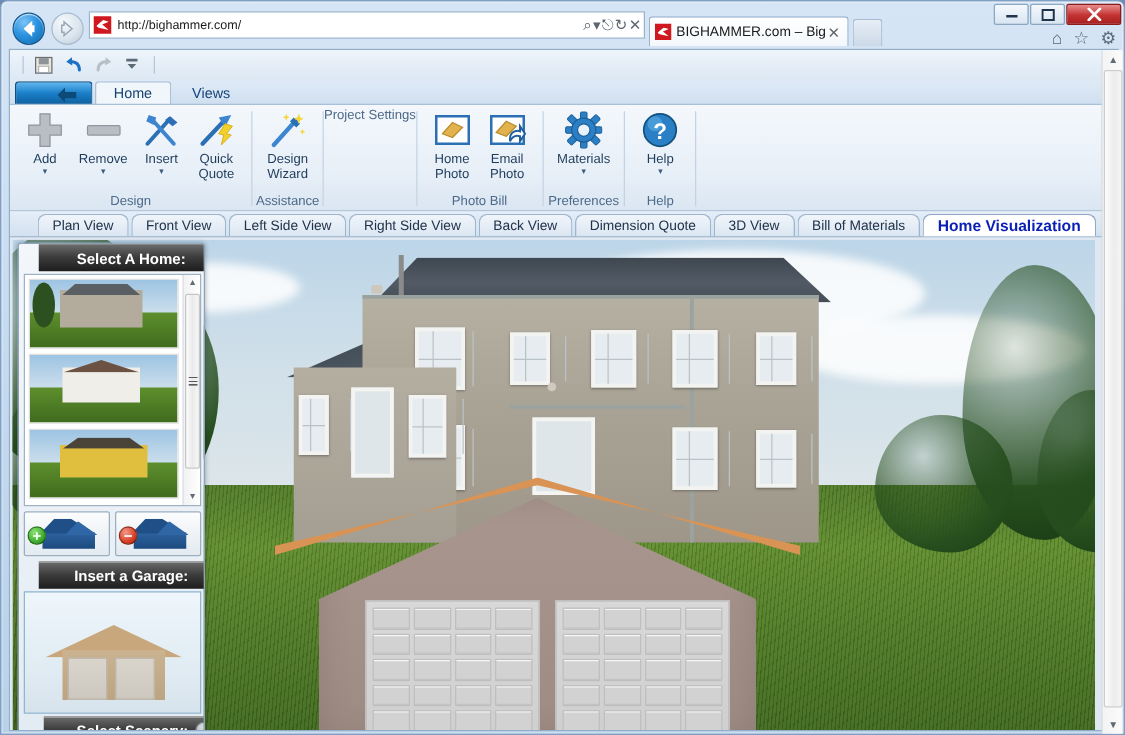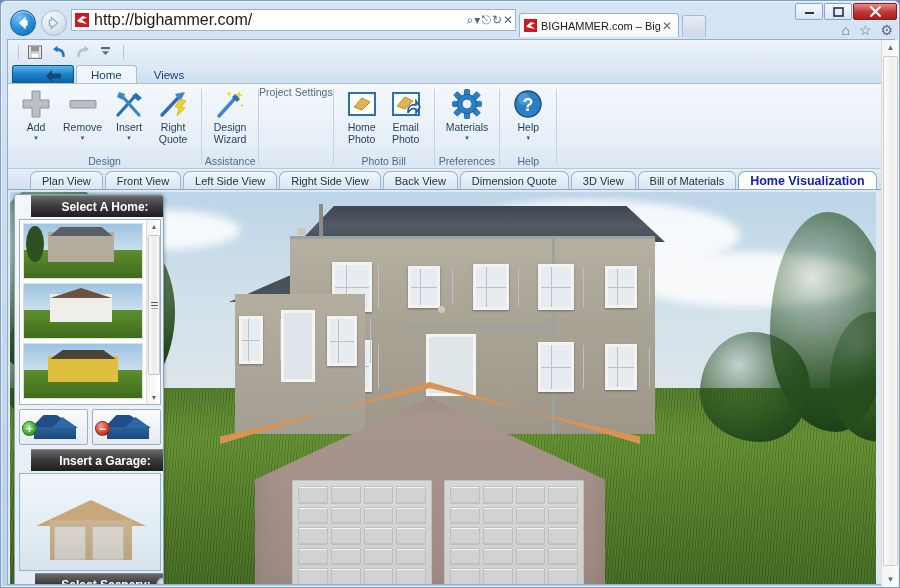--- a/index.html
+++ b/index.html
@@ -48,21 +48,21 @@
   #site-favicon {
     width: 14px; height: 14px; margin-left: 3px; flex: 0 0 auto;
     background: #d0181f; position: relative; overflow: hidden;
   }
   #site-favicon:after{
     content:""; position:absolute; left:2px; top:3px; width:10px; height:8px;
     background:#fff;
     clip-path: polygon(0 60%, 55% 0, 100% 18%, 48% 45%, 100% 100%, 20% 78%);
   }
   #url-text {
-    font-size: 16px; color: #1a1a1a; margin-left: 5px;
+    font-size: 10px; color: #1a1a1a; margin-left: 5px;
     white-space: nowrap; overflow: hidden;
   }
   #addr-icons { margin-left:auto; display:flex; align-items:center; padding-right:2px; gap:1px;}
   #addr-icons span { font-size: 12px; color:#5a6672; line-height:1; }
 
   
   #page-tab {
     position: absolute; left: 518px; top: 12px; width: 160px; height: 24px;
     background: linear-gradient(180deg,#ffffff 0%,#f3f7fb 100%);
     border: 1px solid #9bb4cc; border-bottom: none;
@@ -491,21 +491,21 @@
             <div class="caret">▾</div>
           </div>
           <div class="ritem">
             <div class="ico">
               <svg width="30" height="30" viewBox="0 0 30 30">
                 <path d="M4 26 L20 9" stroke="#2b6fb5" stroke-width="3.4" stroke-linecap="round"></path>
                 <path d="M17 5 L27 3 L22 13 Z" fill="#3d85cf"></path>
                 <path d="M22 10 L28 12 L23 18 L27 19 L19 27 L21 19 L17 18 Z" fill="#f2d22a" stroke="#d8ae18" stroke-width=".8"></path>
               </svg>
             </div>
-            <div class="lbl">Right
+            <div class="lbl">Quick
 Quote</div>
           </div>
         </div>
         <div class="rgroup-label">Design</div>
       </div>
       <div class="rgroup-div"></div>
 
       <div class="rgroup">
         <div class="rgroup-items">
           <div class="ritem">

